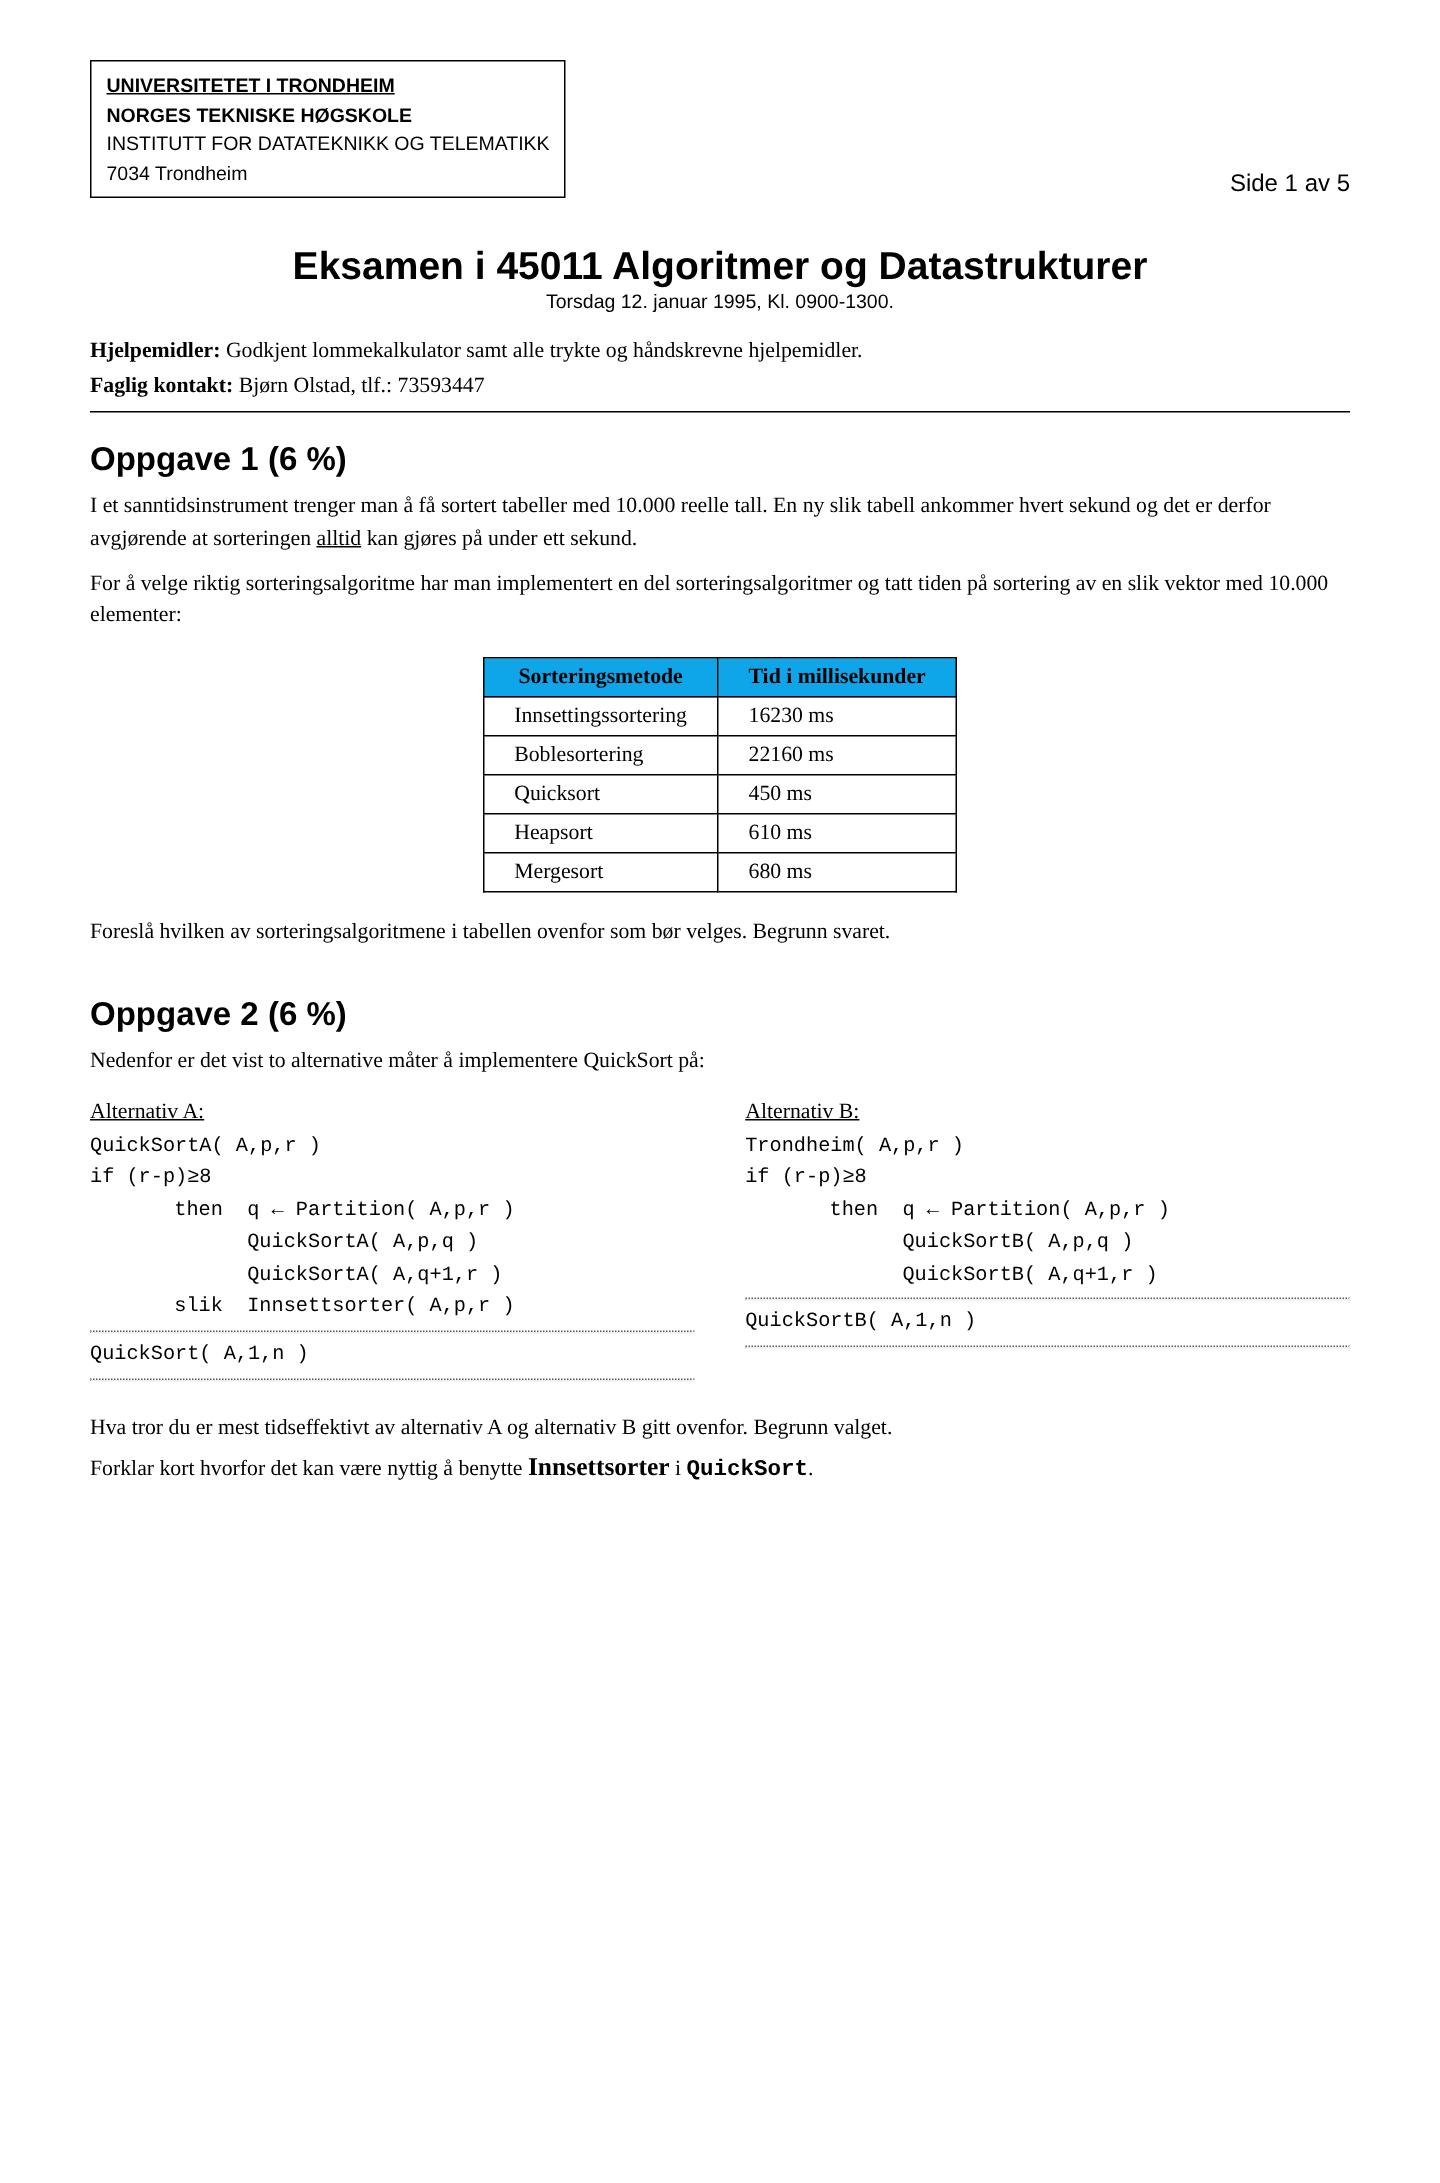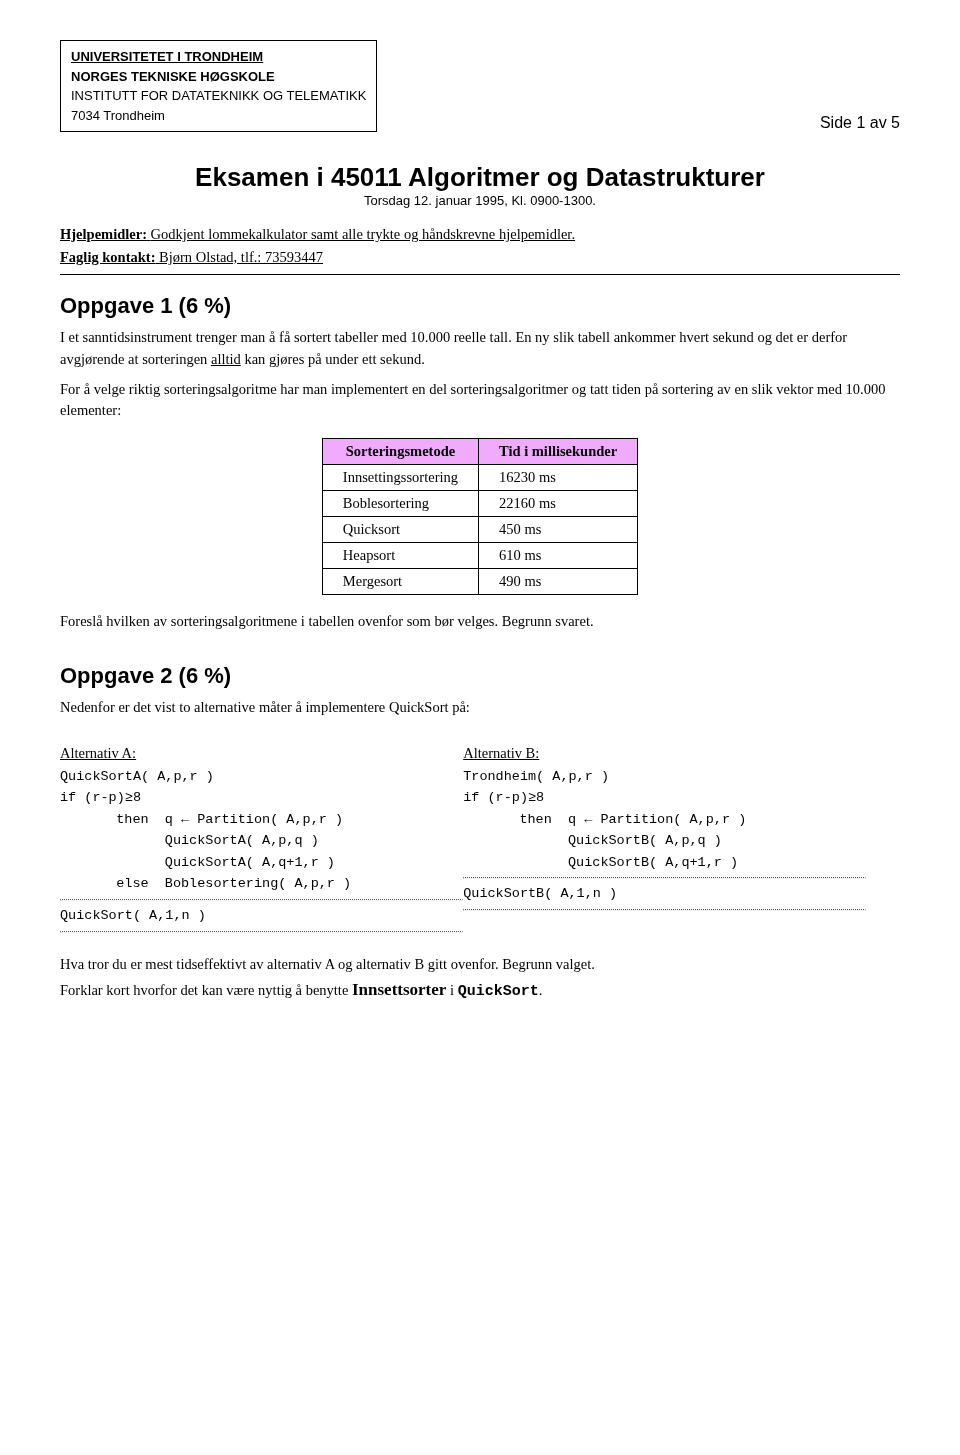--- a/index.html
+++ b/index.html
@@ -43,21 +43,20 @@
       font-weight: bold;
       font-family: Arial, sans-serif;
     }
     .sub-title {
       font-size: 13px;
       font-family: Arial, sans-serif;
     }
     .info-section {
       margin-bottom: 6px;
       font-size: 14.5px;
-      text-decoration: underline;
     }
     .info-section b { font-weight: bold; }
     .divider {
       border: none;
       border-top: 1.5px solid #000;
       margin: 8px 0 18px 0;
     }
     .section-heading {
       font-size: 22px;
       font-weight: bold;
@@ -75,29 +74,29 @@
       border-collapse: collapse;
       font-size: 14.5px;
     }
     table.sort-table th, table.sort-table td {
       border: 1.5px solid #000;
       padding: 4px 20px;
     }
     table.sort-table th {
       text-align: center;
       font-weight: bold;
-      background: #f0abfc;
+      background: #0ea5e9;
     }
     table.sort-table td:first-child { text-align: left; }
     table.sort-table td:last-child { }
     .section2 { margin-top: 30px; }
     .code-section {
       display: flex;
-      justify-content: flex-start;
-      margin-top: 26px;
+      justify-content: space-between;
+      margin-top: 14px;
       margin-bottom: 6px;
       font-family: "Courier New", Courier, monospace;
       font-size: 13.5px;
     }
     .code-col {
       width: 48%;
     }
     .code-col .col-title {
       font-family: "Times New Roman", Times, serif;
       font-size: 14.5px;
@@ -179,42 +178,42 @@
         <tr>
           <td>Quicksort</td>
           <td>450 ms</td>
         </tr>
         <tr>
           <td>Heapsort</td>
           <td>610 ms</td>
         </tr>
         <tr>
           <td>Mergesort</td>
-          <td>490 ms</td>
+          <td>680 ms</td>
         </tr>
       </tbody>
   </table>
 
   <div class="body-text">Foreslå hvilken av sorteringsalgoritmene i tabellen ovenfor som bør velges. Begrunn svaret.</div>
 </div>
 
 <div class="section2">
   <div class="section-heading">Oppgave 2 (6 %)</div>
   <div class="body-text">Nedenfor er det vist to alternative måter å implementere QuickSort på:</div>
 
   <div class="code-section">
 
     <div class="code-col">
       <div class="col-title">Alternativ A:</div>
       <div class="code-line">QuickSortA( A,p,r )</div>
       <div class="code-line">if (r-p)≥8</div>
       <div class="code-line indent1">  then  q ← Partition( A,p,r )</div>
       <div class="code-line indent1">        QuickSortA( A,p,q )</div>
       <div class="code-line indent1">        QuickSortA( A,q+1,r )</div>
-      <div class="code-line indent1">  else  Boblesortering( A,p,r )</div>
+      <div class="code-line indent1">  slik  Innsettsorter( A,p,r )</div>
       <hr class="dotted-line-full">
       <div class="code-line">QuickSort( A,1,n )</div>
       <hr class="dotted-line-full">
     </div>
 
     <div class="code-col">
       <div class="col-title">Alternativ B:</div>
       <div class="code-line">Trondheim( A,p,r )</div>
       <div class="code-line">if (r-p)≥8</div>
       <div class="code-line indent1">  then  q ← Partition( A,p,r )</div>

